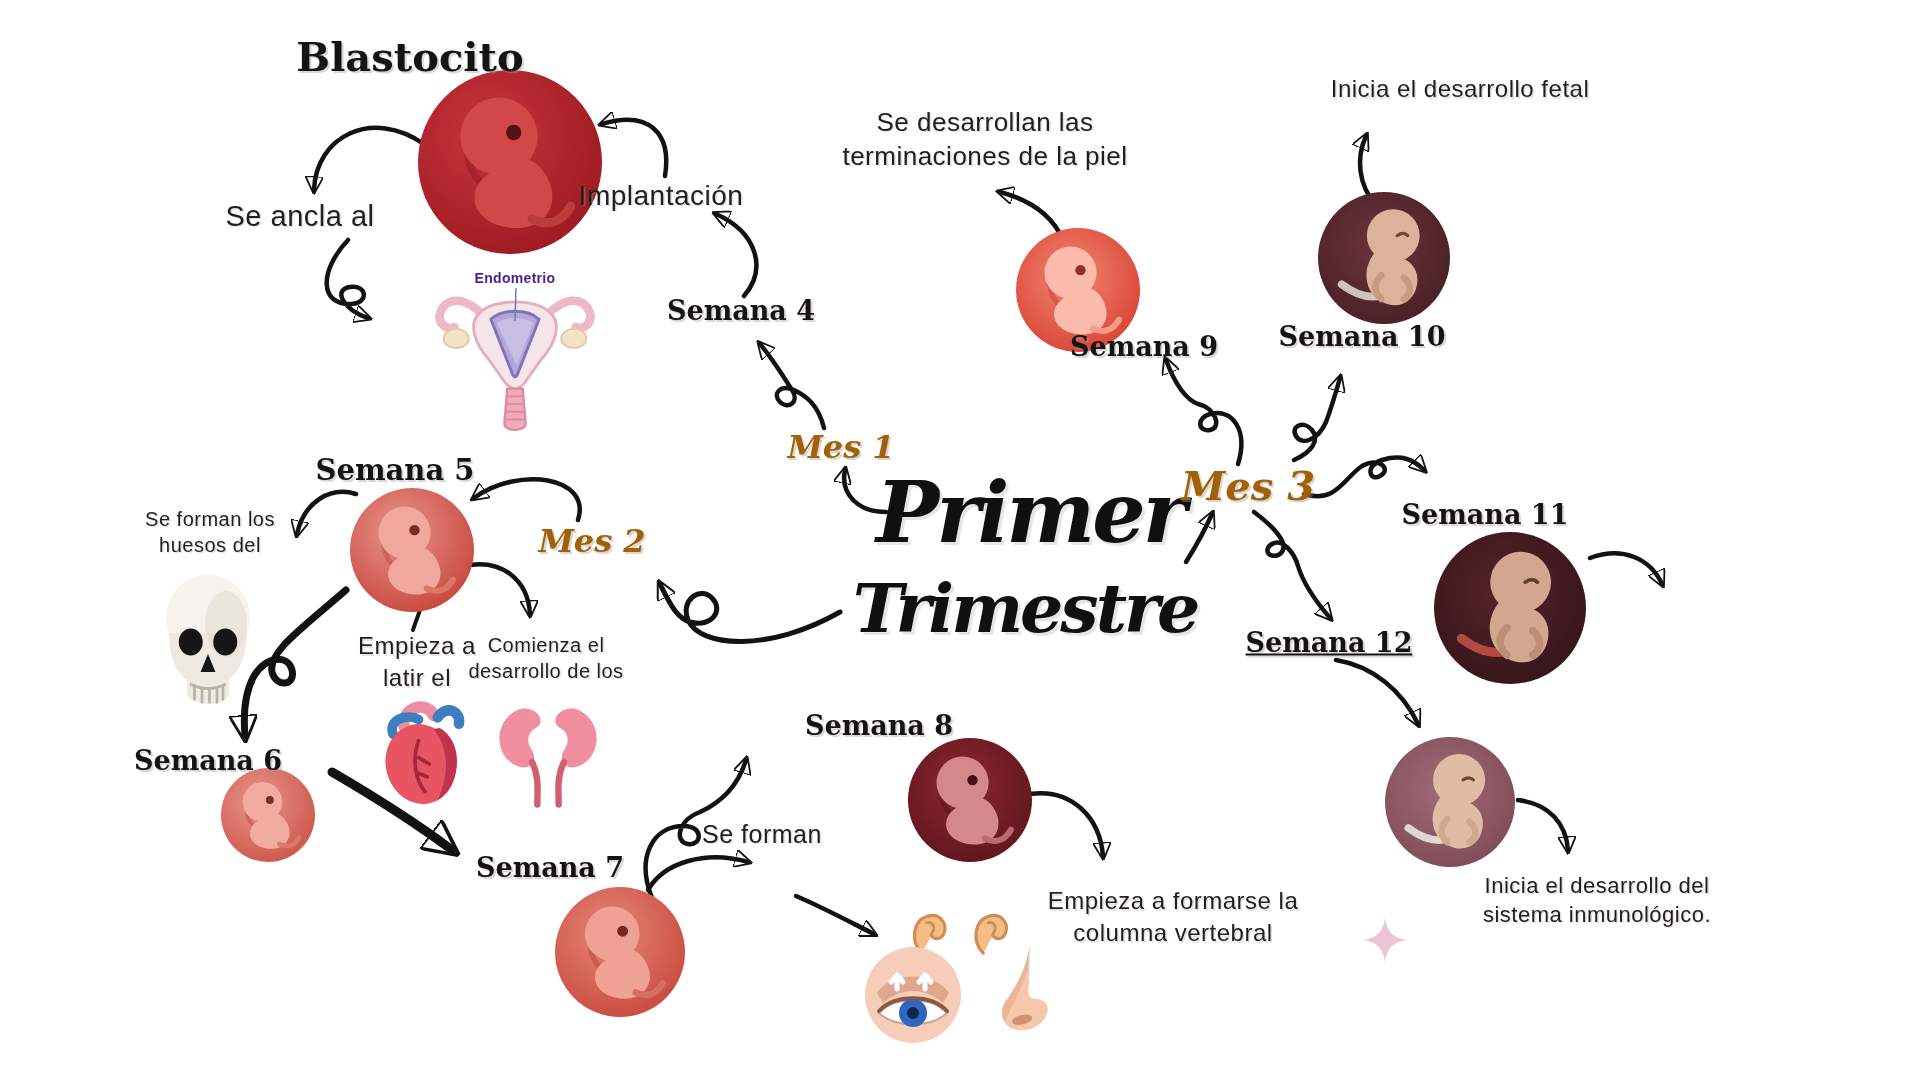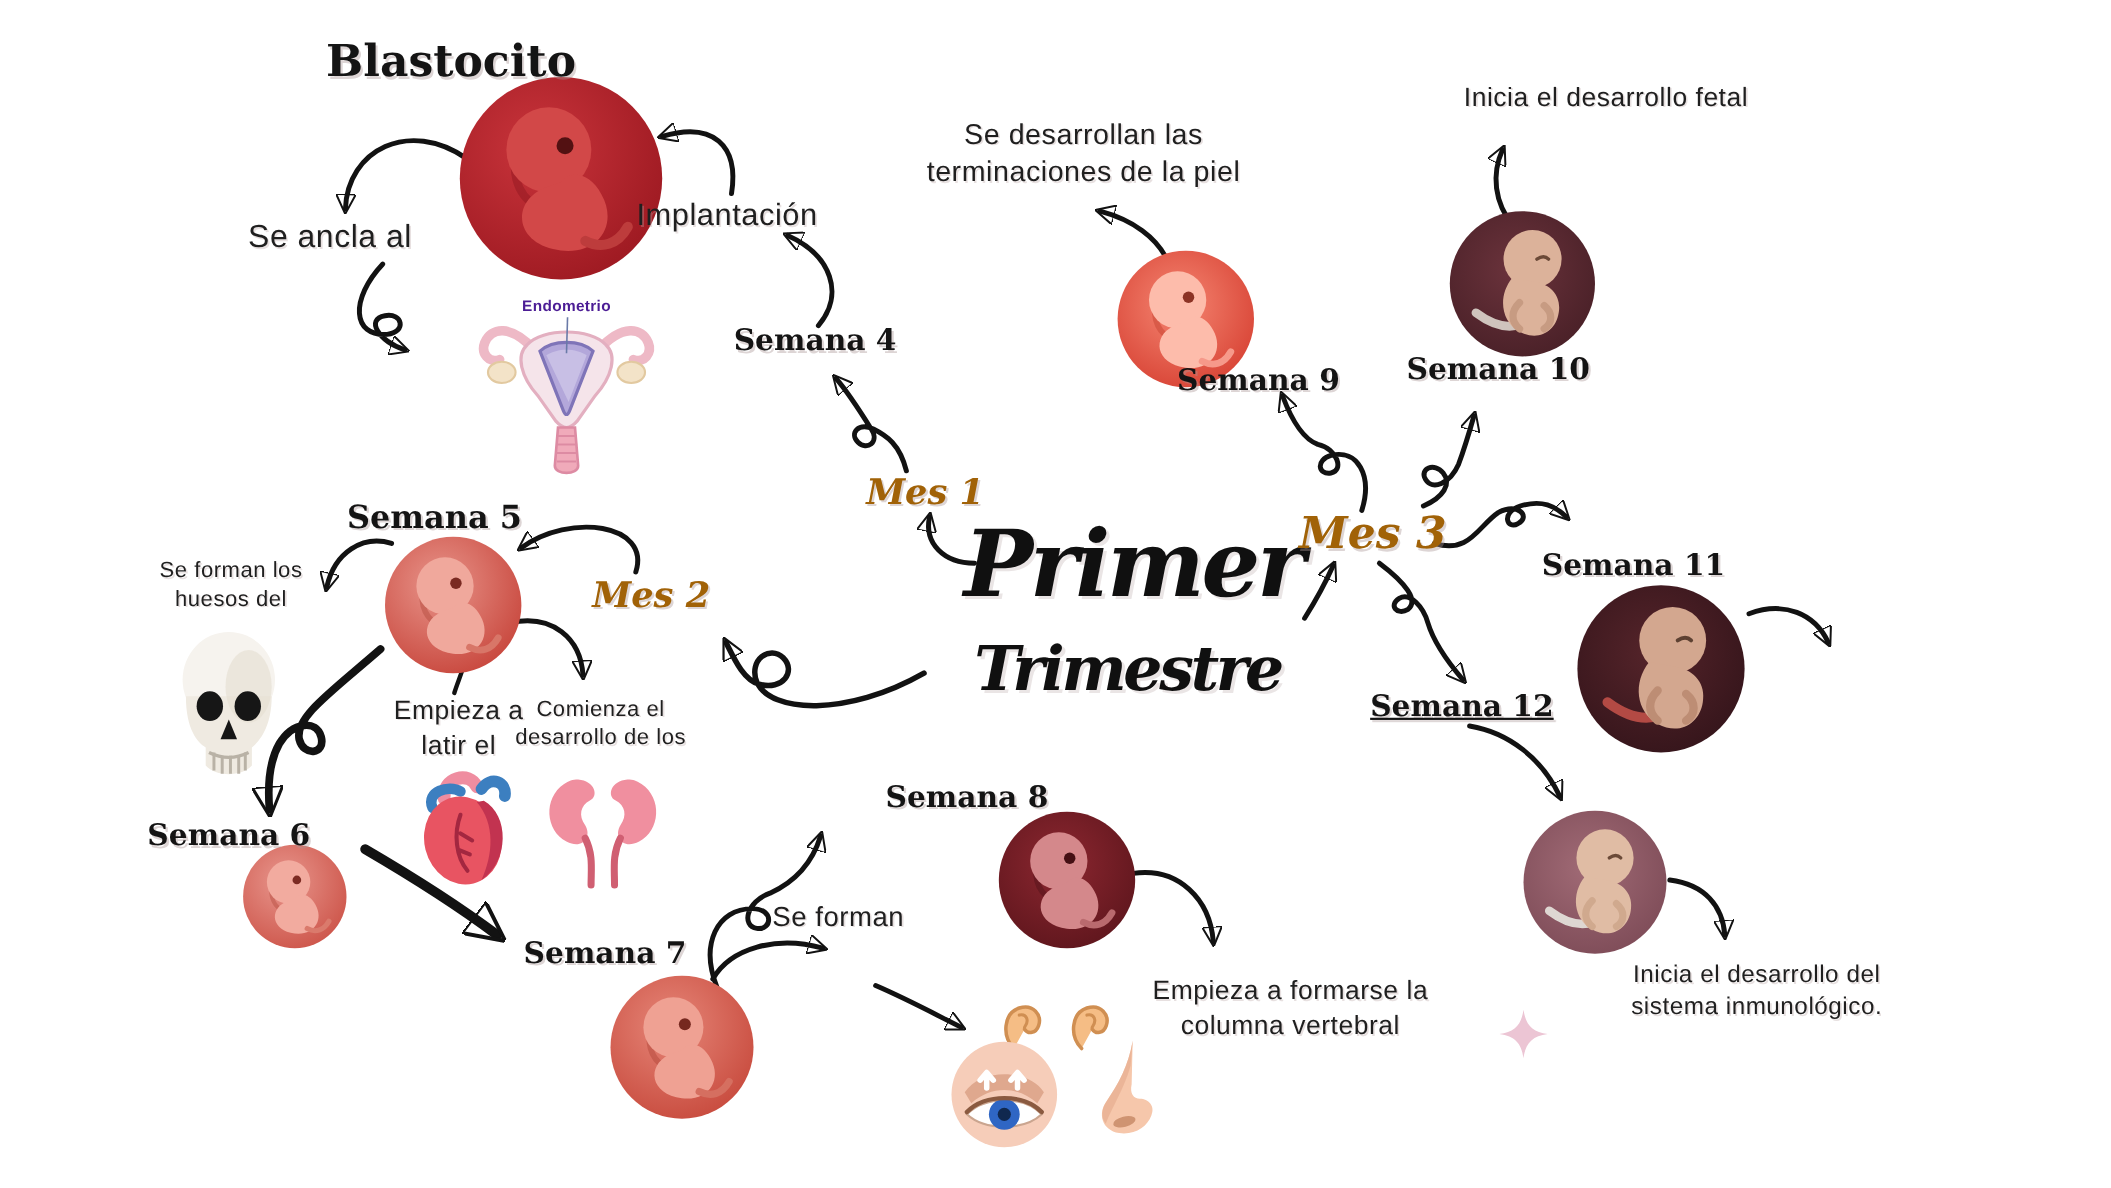--- a/index.html
+++ b/index.html
@@ -215,21 +215,21 @@
     </svg>
   </div>
 
   <div class="icon" style="left:1363px;top:918px;width:44px;height:44px;">
     <svg viewBox="0 0 44 44">
       <path d="M22 0 C24 14 30 20 44 22 C30 24 24 30 22 44 C20 30 14 24 0 22 C14 20 20 14 22 0 Z" fill="#ecc5d4"></path>
     </svg>
   </div>
 
   <div class="pos script" style="left:1030px;top:512px;font-size:84px;"><span>Primer</span></div>
-  <div class="pos script" style="left:1025px;top:608px;font-size:56px;"><span>Trimestre</span></div>
+  <div class="pos script" style="left:1025px;top:608px;font-size:68px;"><span>Trimestre</span></div>
 
   <div class="pos month" style="left:841px;top:447px;font-size:32px;"><span>Mes 1</span></div>
   <div class="pos month" style="left:592px;top:541px;font-size:32px;"><span>Mes 2</span></div>
   <div class="pos month" style="left:1248px;top:485px;font-size:40px;"><span>Mes 3</span></div>
 
   <div class="pos fancy" style="left:741px;top:310px;font-size:27px;"><span>Semana 4</span></div>
   <div class="pos fancy" style="left:395px;top:470px;font-size:29px;"><span>Semana 5</span></div>
   <div class="pos fancy" style="left:208px;top:760px;font-size:27px;"><span>Semana 6</span></div>
   <div class="pos fancy" style="left:550px;top:867px;font-size:27px;"><span>Semana 7</span></div>
   <div class="pos fancy" style="left:879px;top:725px;font-size:27px;"><span>Semana 8</span></div>

